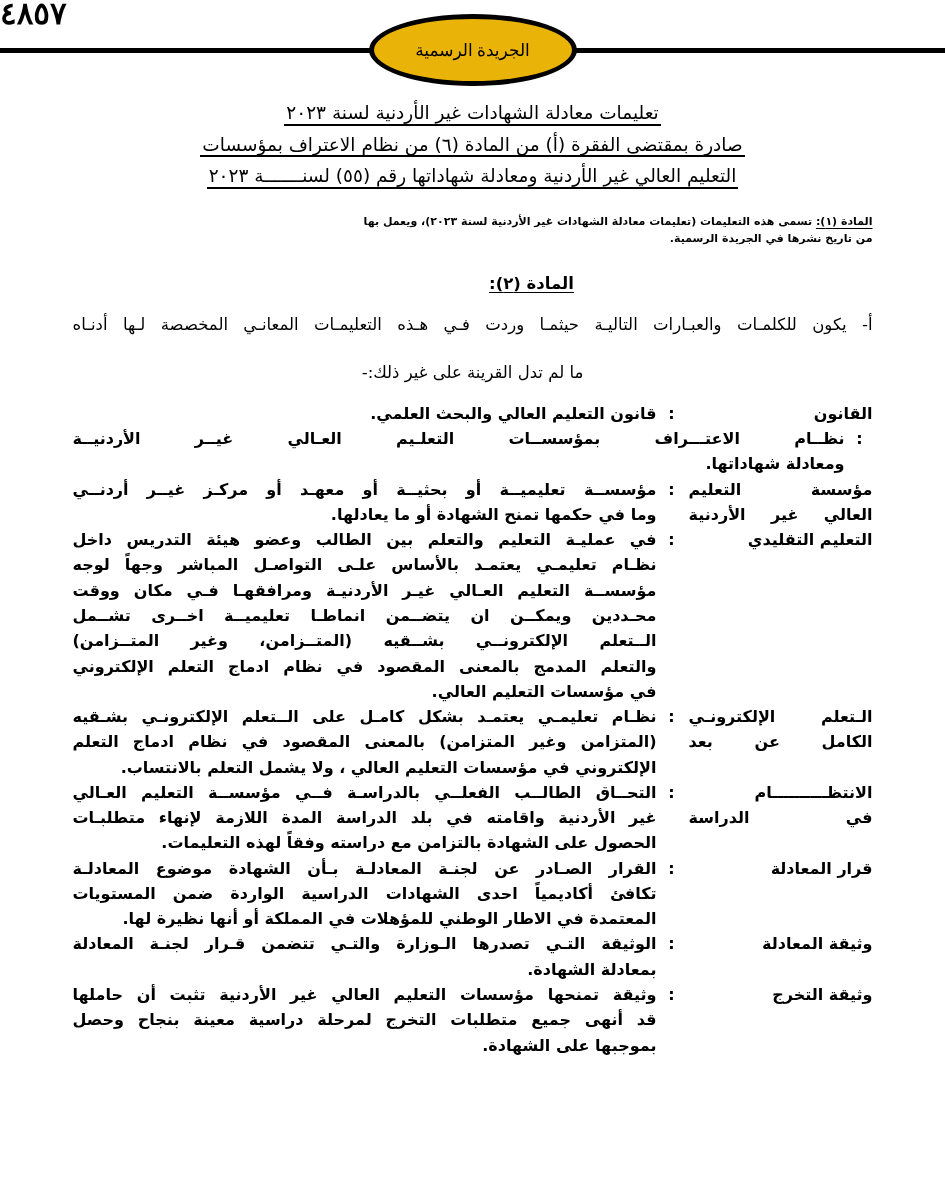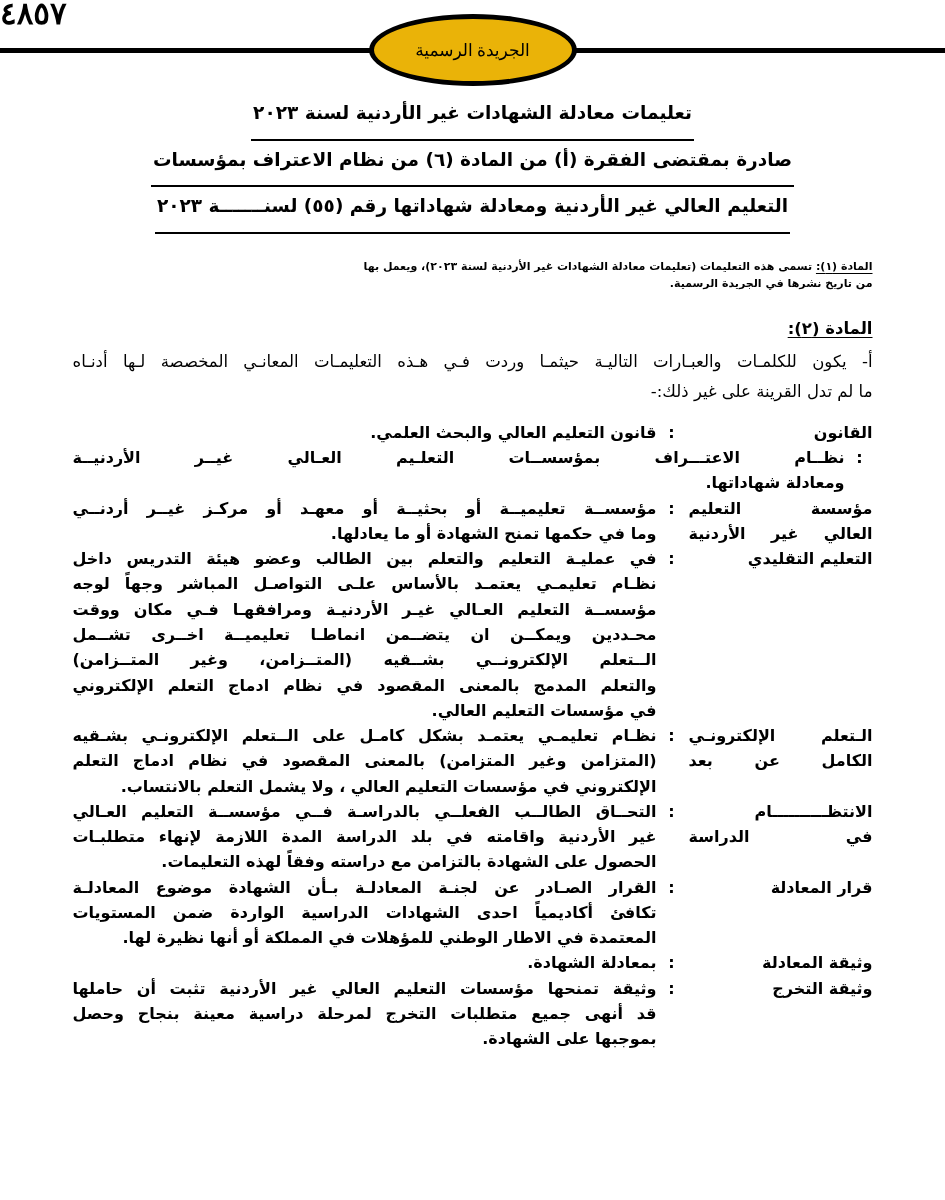--- a/index.html
+++ b/index.html
@@ -64,27 +64,27 @@
     font-family: "Liberation Serif", "DejaVu Serif", serif;
   }
 
   
   .doc-title {
     margin-top: 16px;
     text-align: center;
     font-family: "DejaVu Sans", "Liberation Sans", sans-serif;
   }
   .doc-title .tline {
-    font-weight: bold;
+    font-weight: normal;
     font-size: 19px;
     line-height: 1.0;
     margin: 0 auto 10px auto;
     display: table;
     border-bottom: 2.5px solid #000;
-    padding: 0 2px 16px 2px;
+    padding: 0 2px 1px 2px;
     letter-spacing: -0.3px;
     white-space: nowrap;
     text-align: right;
   }
   .doc-title .tline.w1 { font-size: 18.5px; }
   .doc-title .tline.w2 { font-size: 18.5px; }
   .doc-title .tline.w3 { font-size: 18.5px; }
 
   
   .body-area {
@@ -112,43 +112,44 @@
     text-align-last: right;
     direction: rtl;
   }
   .article-1-text .l1 { display: block; text-align: right; }
   .article-1-text .l2 { display: block; text-align: center; }
 
   .article-2-head {
     font-family: "DejaVu Sans", "Liberation Sans", sans-serif;
     font-weight: bold;
     font-size: 16.5px;
-    text-align: right;
+    text-align: center;
     margin-top: 26px;
-    margin-bottom: 10px;
+    margin-bottom: 18px;
     padding-left: 118px;
   }
   .article-2-head .article-label { display: inline-block; }
 
   .para-a {
     font-family: "DejaVu Sans", "Liberation Sans", sans-serif;
     font-weight: normal;
     font-size: 16.5px;
     line-height: 1.72;
     margin-bottom: 14px;
   }
   .para-a .pl1 {
     display: block;
     text-align: justify;
     text-align-last: justify;
     word-spacing: 1px;
   }
   .para-a .pl2 {
     display: block;
-    margin-top: 1px;
+    text-align: center;
+    margin-top: 19px;
   }
 
   
   .definitions {
     width: 800px;
     font-family: "DejaVu Sans", "Liberation Sans", sans-serif;
     font-weight: bold;
     font-size: 16px;
   }
   .def-row {
@@ -310,20 +311,21 @@
           <span class="dl">تكافئ أكاديمياً احدى الشهادات الدراسية الواردة ضمن المستويات</span>
           <span class="dl last">المعتمدة في الاطار الوطني للمؤهلات في المملكة أو أنها نظيرة لها.</span>
         </div>
       </div>
       <div class="def-row">
         <div class="def-term plain">
           <span class="tl">وثيقة المعادلة</span>
         </div>
         <div class="def-colon">:</div>
         <div class="def-text">
+          <span class="dl">الوثيقة التـي تصدرها الـوزارة والتـي تتضمن قـرار لجنـة المعادلة</span>
           <span class="dl last">بمعادلة الشهادة.</span>
         </div>
       </div>
       <div class="def-row">
         <div class="def-term plain">
           <span class="tl">وثيقة التخرج</span>
         </div>
         <div class="def-colon">:</div>
         <div class="def-text">
           <span class="dl">وثيقة تمنحها مؤسسات التعليم العالي غير الأردنية تثبت أن حاملها</span>

